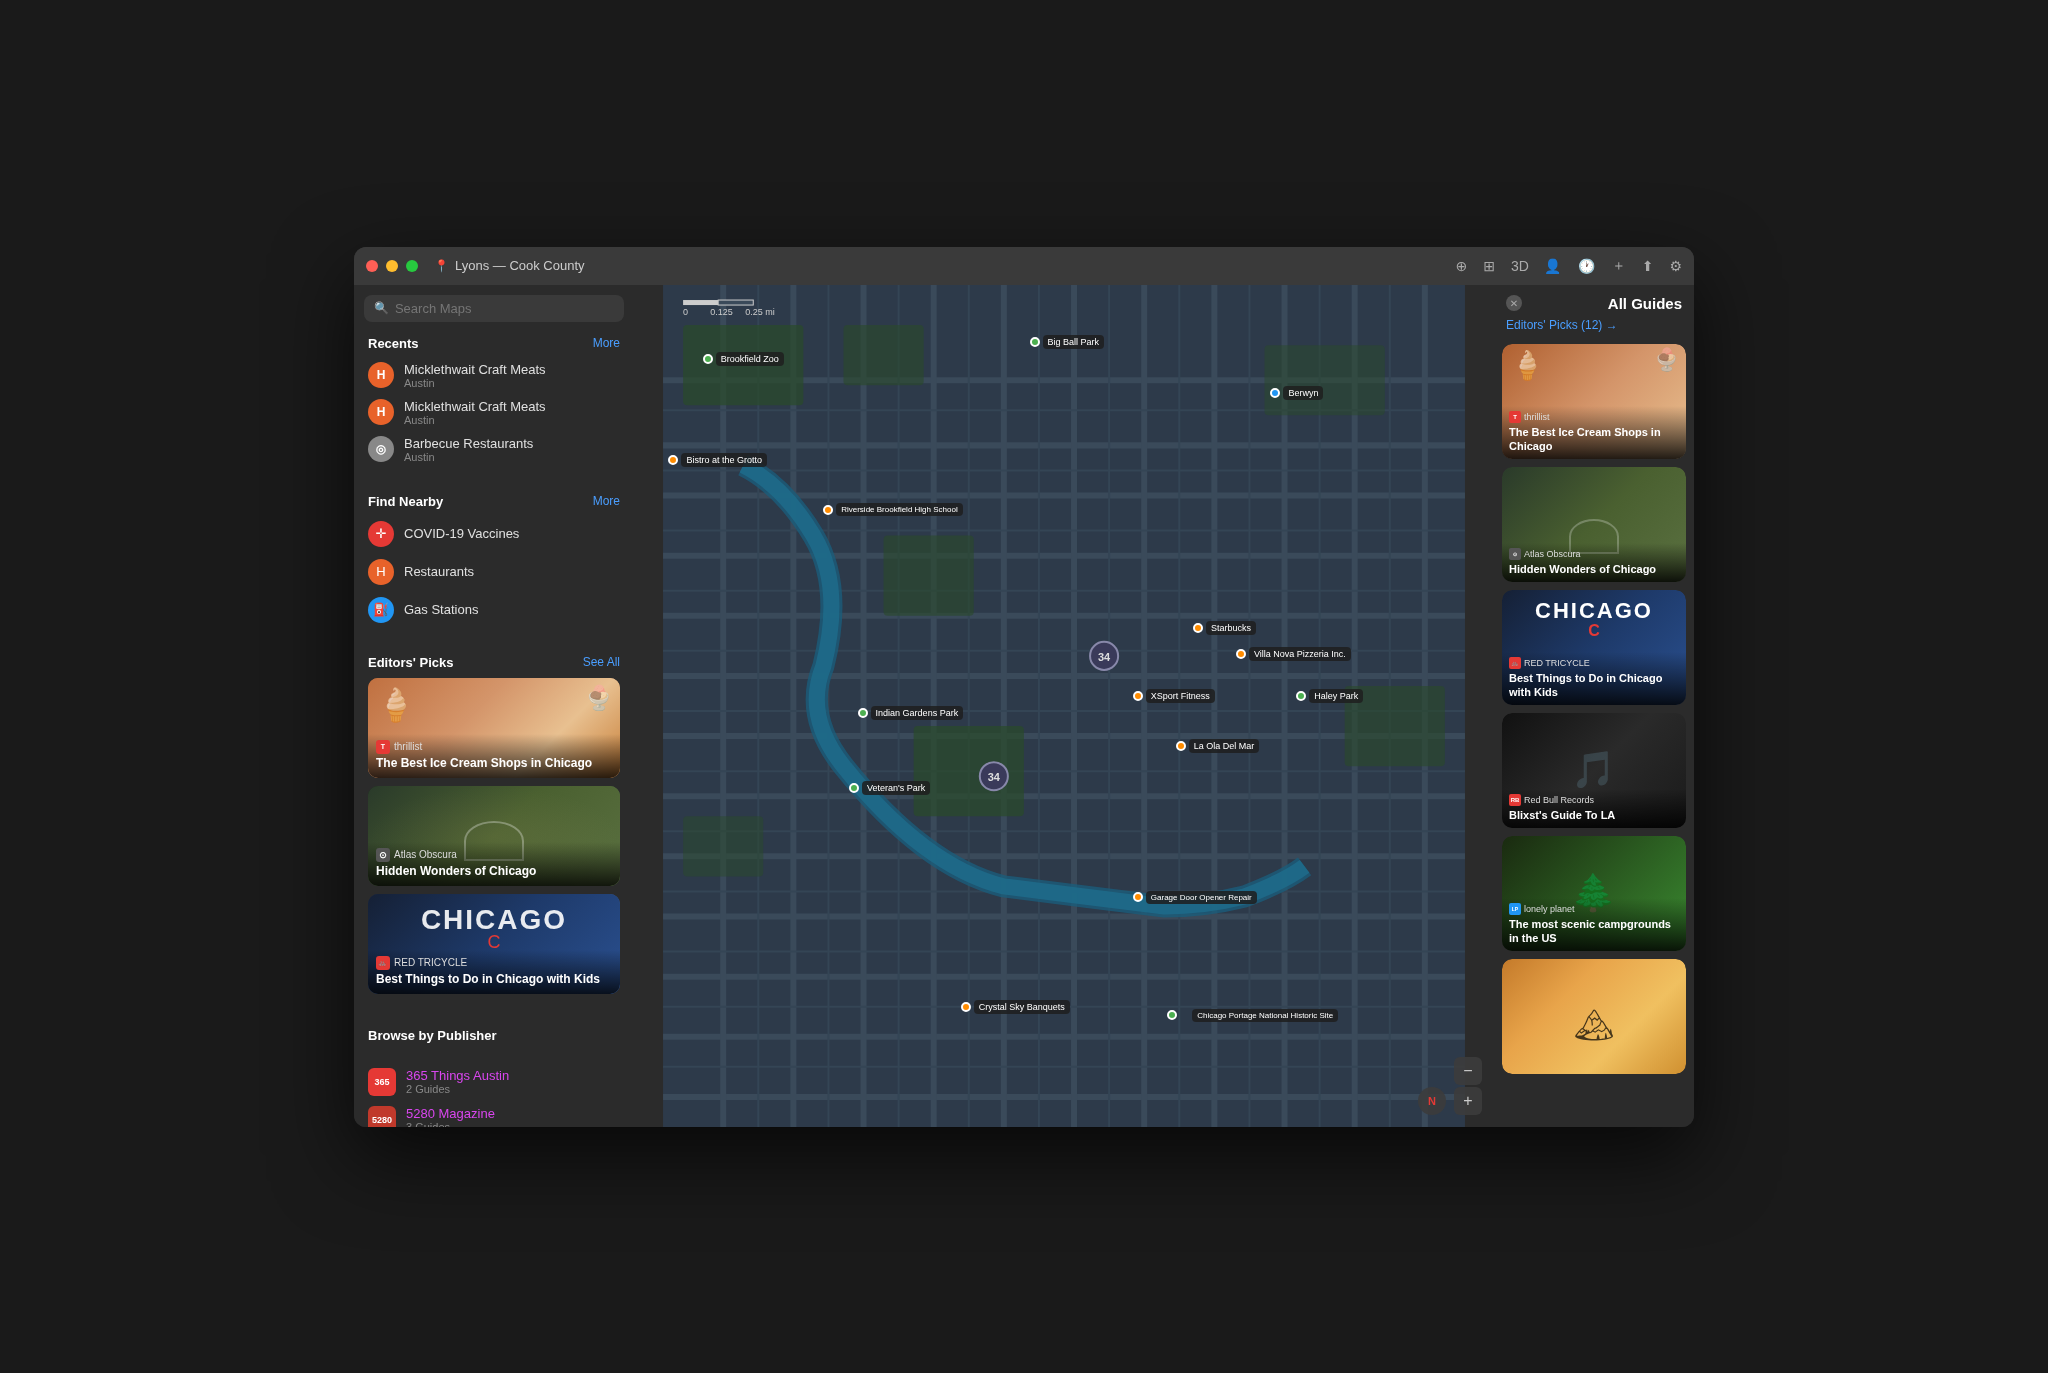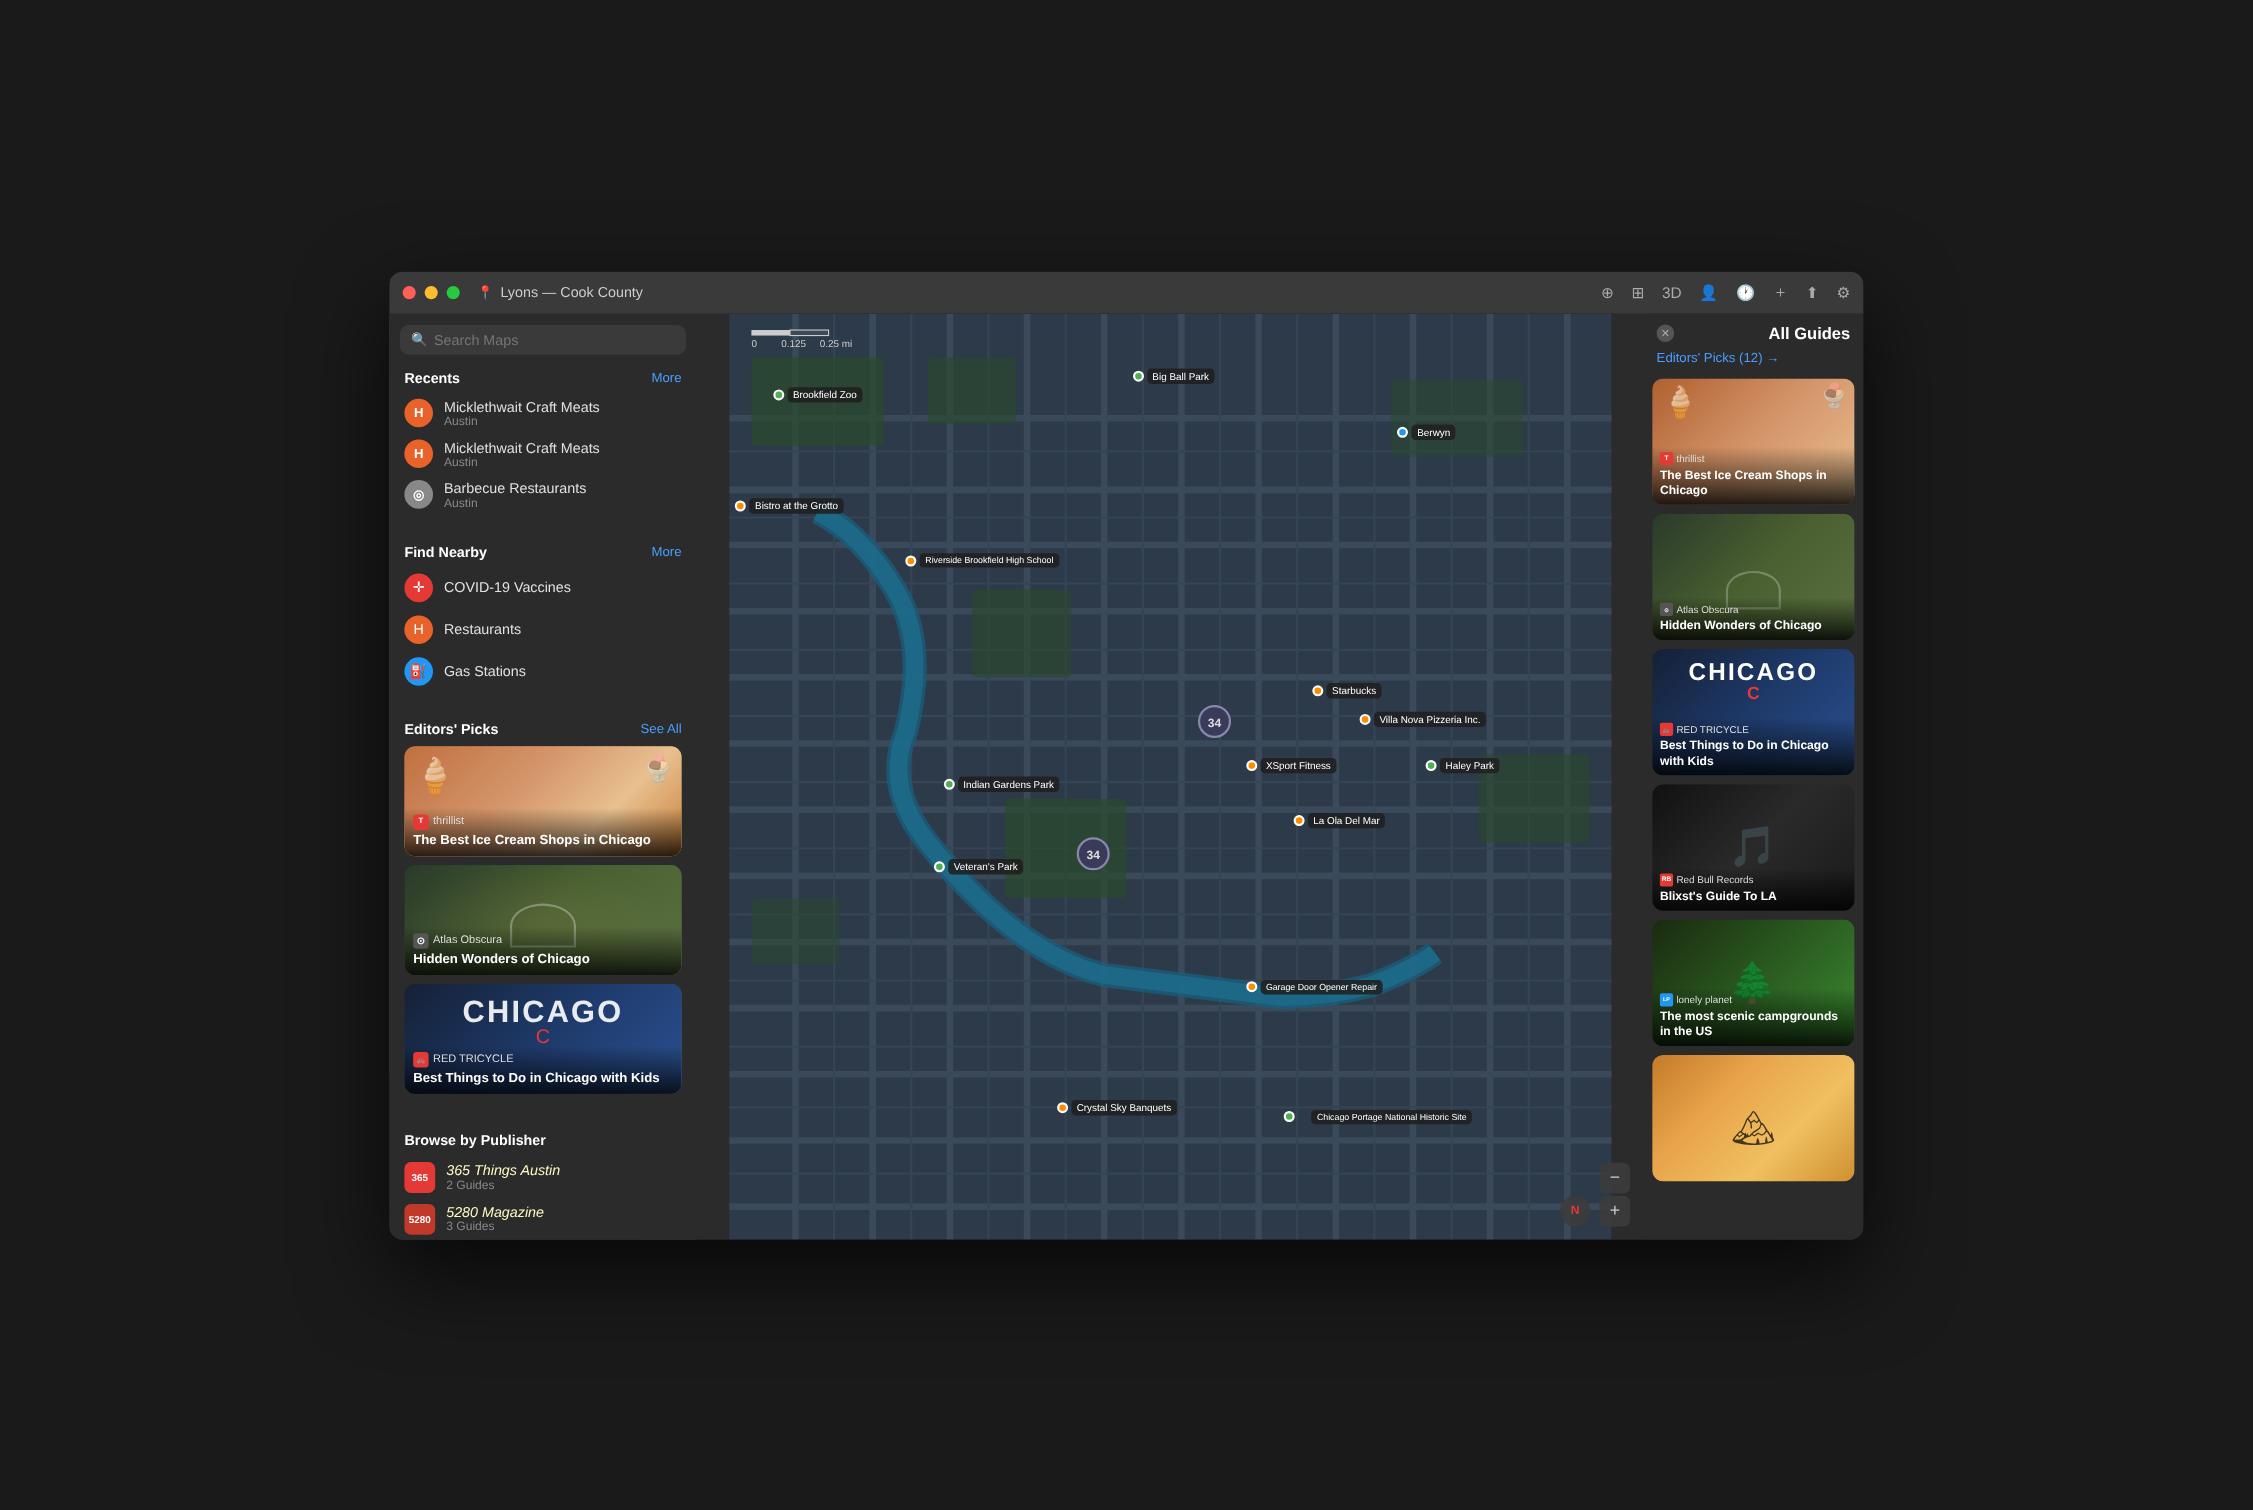--- a/index.html
+++ b/index.html
@@ -163,34 +163,34 @@
       font-size: 7px; font-weight: 700; color: #fff;
       display: flex; align-items: center; justify-content: center;
     }
     .logo-thrillist { background: #e53935; }
     .logo-atlas { background: #555; font-size: 9px; }
     .logo-tricycle { background: #e53935; }
     .publisher-name { color: #ddd; font-size: 10px; }
     .card-title { color: #fff; font-size: 12px; font-weight: 600; line-height: 1.3; }
     
     .browse-section { padding: 6px 14px 4px; }
-    .browse-title { color: #fff; font-size: 13px; font-weight: 600; margin-bottom: 8px; }
+    .browse-title { color: #fff; font-size: 13px; font-weight: 600; margin-bottom: 20px; }
     .publisher-item {
       display: flex; align-items: flex-start; gap: 10px;
       padding: 5px 0; cursor: pointer;
     }
     .pub-logo {
       width: 28px; height: 28px; border-radius: 6px;
       display: flex; align-items: center; justify-content: center;
       font-size: 9px; font-weight: 800; color: #fff; flex-shrink: 0;
     }
     .pub-365 { background: #e53935; }
     .pub-5280 { background: #c0392b; }
     .pub-info { display: flex; flex-direction: column; }
-    .pub-name { color: #fef9c3; font-size: 13px; font-style: italic; }
+    .pub-name { color: #d946ef; font-size: 13px; }
     .pub-guides { color: #888; font-size: 11px; }
 
     
     .right-panel {
       width: 200px;
       background: #2b2b2b;
       overflow-y: auto;
       flex-shrink: 0;
       display: flex;
       flex-direction: column;

